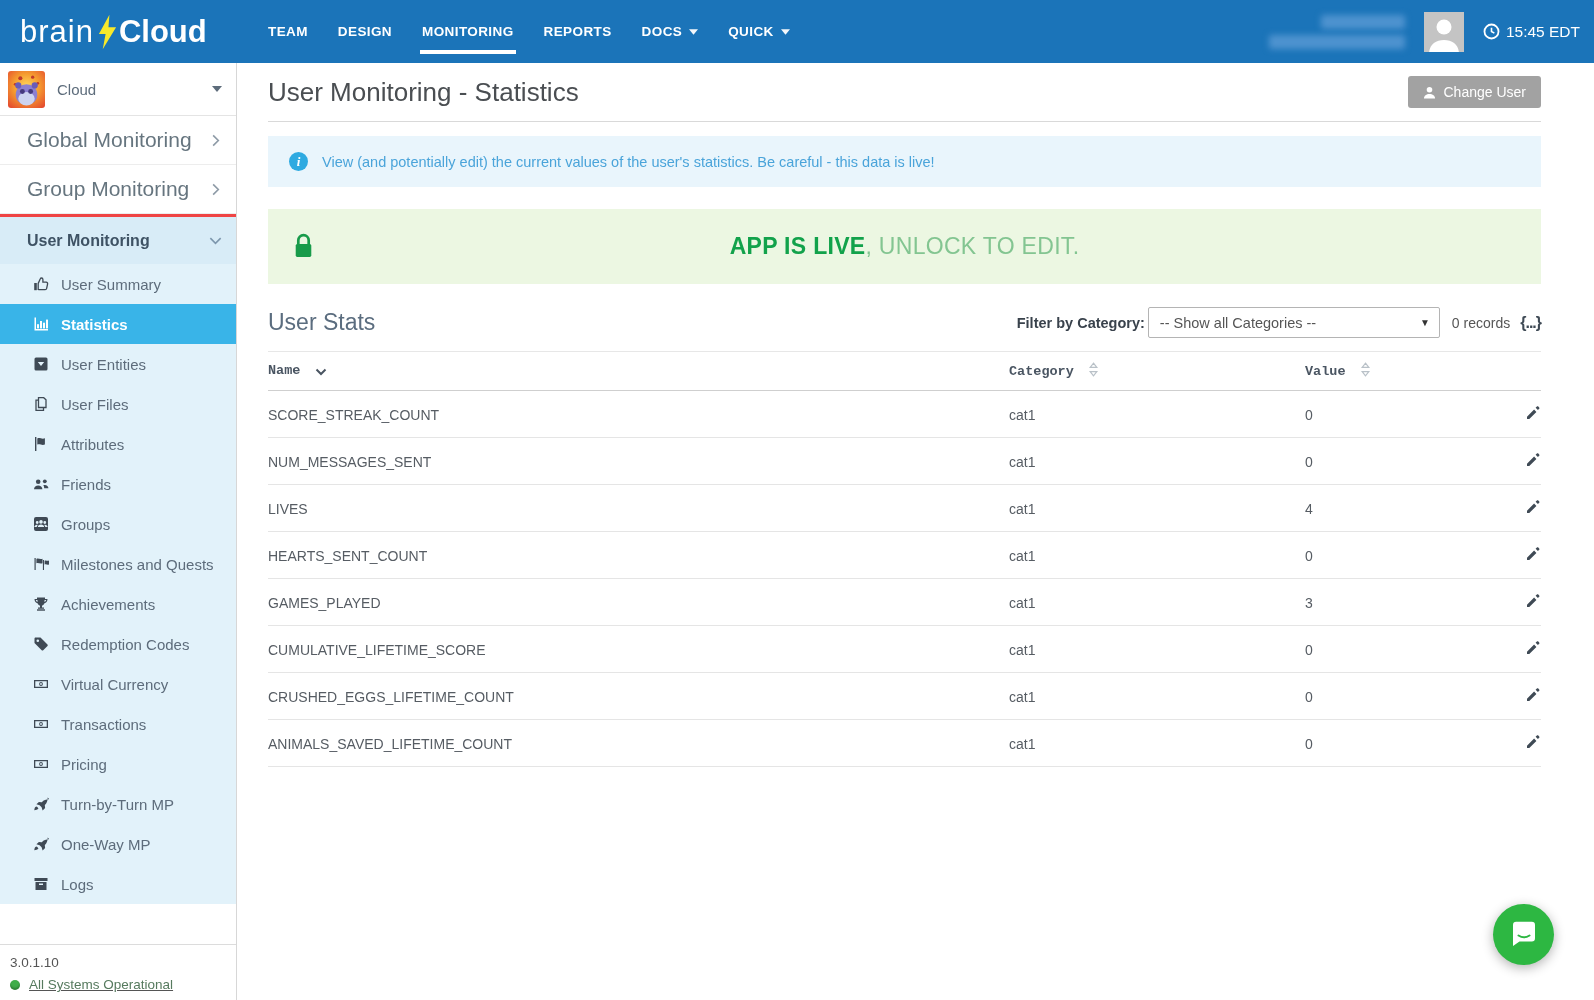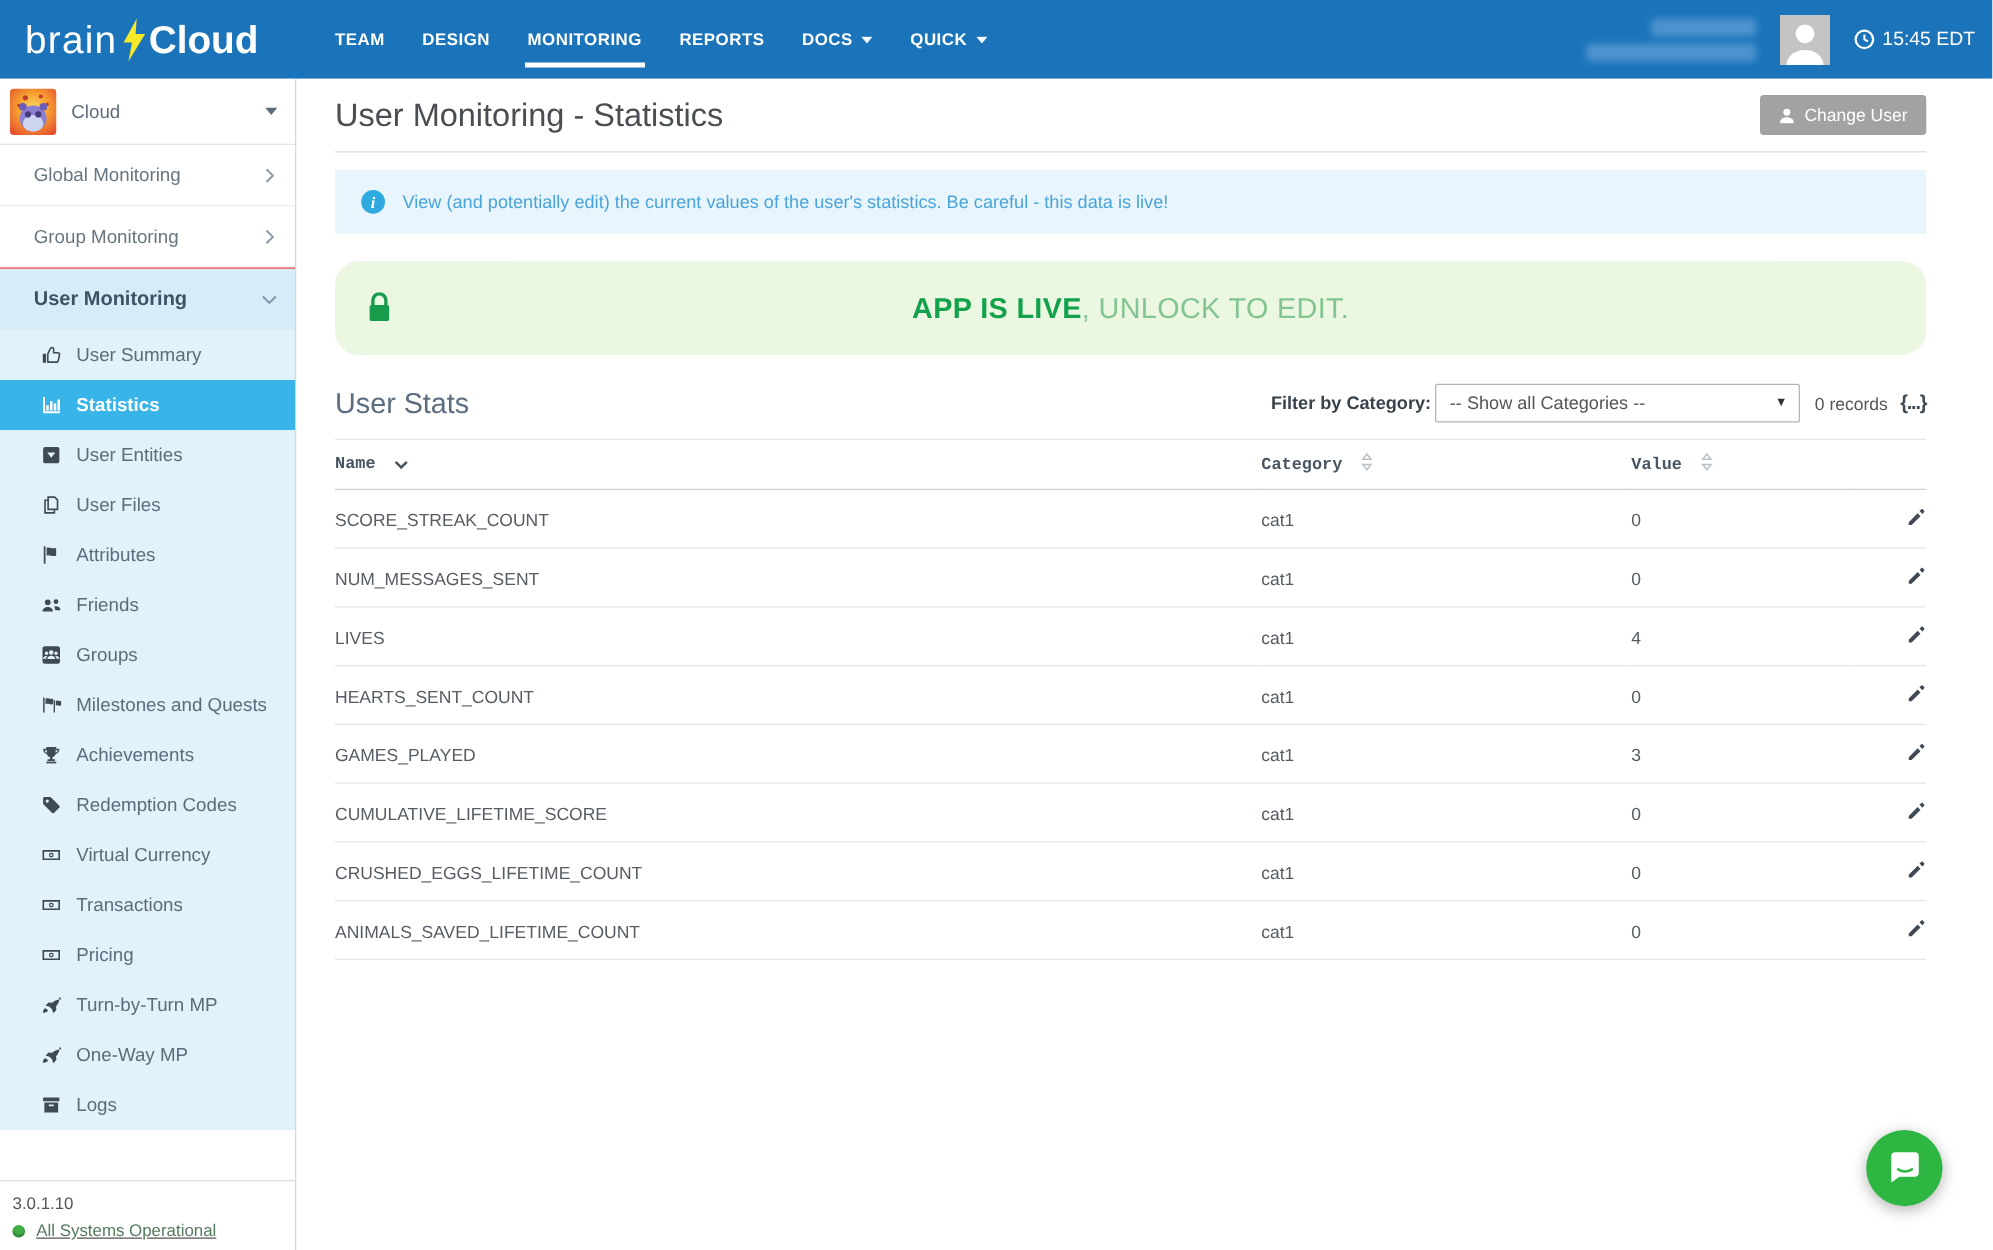--- a/index.html
+++ b/index.html
@@ -35,24 +35,24 @@
   
   .sidebar{position:absolute;left:0;top:63px;bottom:0;width:237px;background:#fff;
     border-right:1px solid #d7d7d7;display:flex;flex-direction:column;}
   .app-selector{height:53px;flex:none;display:flex;align-items:center;padding:0 14px 0 8px;
     border-bottom:1px solid #e4e4e4;cursor:pointer;}
   .app-icon{width:37px;height:37px;border-radius:3px;flex:none;
     background:radial-gradient(circle at 50% 42%, #ffd95e 0%, #f59c30 45%, #e2402e 100%);}
   .app-name{margin-left:12px;font-size:15px;color:#5d6c7b;}
   .app-caret{margin-left:auto;color:#5d6c7b;display:flex;}
   .side-group{height:49px;flex:none;display:flex;align-items:center;padding:0 13px 0 27px;
-    color:#66757f;font-size:15px;border-bottom:1px solid #ededed;cursor:pointer;}
+    color:#66757f;font-size:21px;border-bottom:1px solid #ededed;cursor:pointer;}
   .side-group .chev{margin-left:auto;color:#8d9aa6;display:flex;}
   .um-header{height:50px;flex:none;display:flex;align-items:center;padding:0 13px 0 27px;
-    background:#d8ecf7;color:#3e5264;font-size:16px;font-weight:700;cursor:pointer;border-top:1px solid #ef4444;justify-content:center;}
+    background:#d8ecf7;color:#3e5264;font-size:16px;font-weight:700;cursor:pointer;border-top:3px solid #ef4444;justify-content:center;}
   .um-header .chev{margin-left:auto;color:#7d97ad;display:flex;}
   .submenu{background:#e2f2fa;flex:none;}
   .side-item{height:40px;display:flex;align-items:center;padding-left:33px;
     color:#5d6c7b;font-size:15px;cursor:pointer;}
   .side-item .icon{width:17px;margin-right:11px;display:flex;color:#3f4a55;flex:none;}
   .side-item.active{background:var(--active-blue);color:#fff;font-weight:700;}
   .side-item.active .icon{color:#fff;}
   .sidebar-footer{margin-top:auto;border-top:1px solid #dcdcdc;background:#fff;padding:10px 10px 8px 10px;flex:none;}
   .version{font-size:13.5px;color:#555;}
   .status-row{display:flex;align-items:center;gap:9px;margin-top:7px;cursor:pointer;text-decoration:underline;}
@@ -68,21 +68,21 @@
     height:32px;padding:0 15px;font-size:14px;font-family:inherit;
     display:flex;align-items:center;gap:8px;cursor:pointer;}
   .title-rule{border:none;border-top:1px solid #d9d9d9;margin:13px 0 0;}
   .info-banner{margin-top:14px;background:#e9f5fc;padding:16px 21px;
     display:flex;align-items:center;gap:14px;}
   .info-icon{width:19px;height:19px;border-radius:50%;background:#2eaae1;color:#fff;flex:none;
     display:flex;align-items:center;justify-content:center;
     font-size:13px;font-weight:700;font-family:"Liberation Serif",serif;font-style:italic;}
   .info-text{font-size:14.5px;color:#4aa4da;}
   .live-banner{margin-top:22px;background:#ecf7e2;height:75px;position:relative;
-    display:flex;align-items:center;padding:0 24px;border-radius:19px;}
+    display:flex;align-items:center;padding:0 24px;}
   .lock-icon{color:#189b4a;display:flex;z-index:2;cursor:pointer;}
   .live-text{position:absolute;left:0;right:0;text-align:center;font-size:23px;letter-spacing:.3px;}
   .live-bold{color:var(--live-green);font-weight:700;}
   .live-rest{color:#83c591;font-weight:400;}
   .stats-header{margin-top:23px;display:flex;align-items:center;}
   .stats-title{font-size:23px;font-weight:400;color:#5b6d7f;}
   .filter-area{margin-left:auto;display:flex;align-items:center;}
   .filter-label{font-size:14.5px;font-weight:700;color:#39424c;margin-right:3px;}
   .filter-select{width:292px;height:31px;border:1px solid #b4b4b4;border-radius:2px;background:#fff;
     display:flex;align-items:center;padding:0 9px 0 11px;font-size:14.5px;color:#555;cursor:pointer;}

